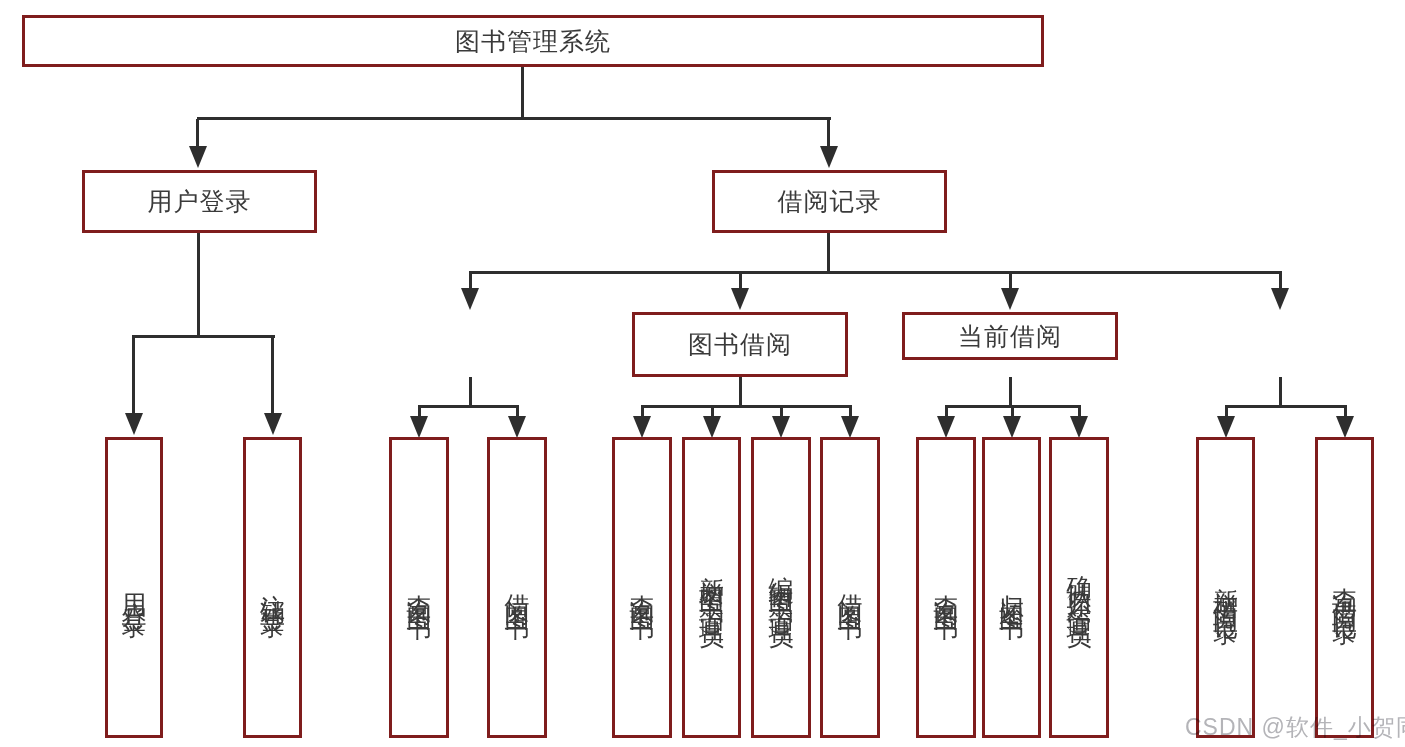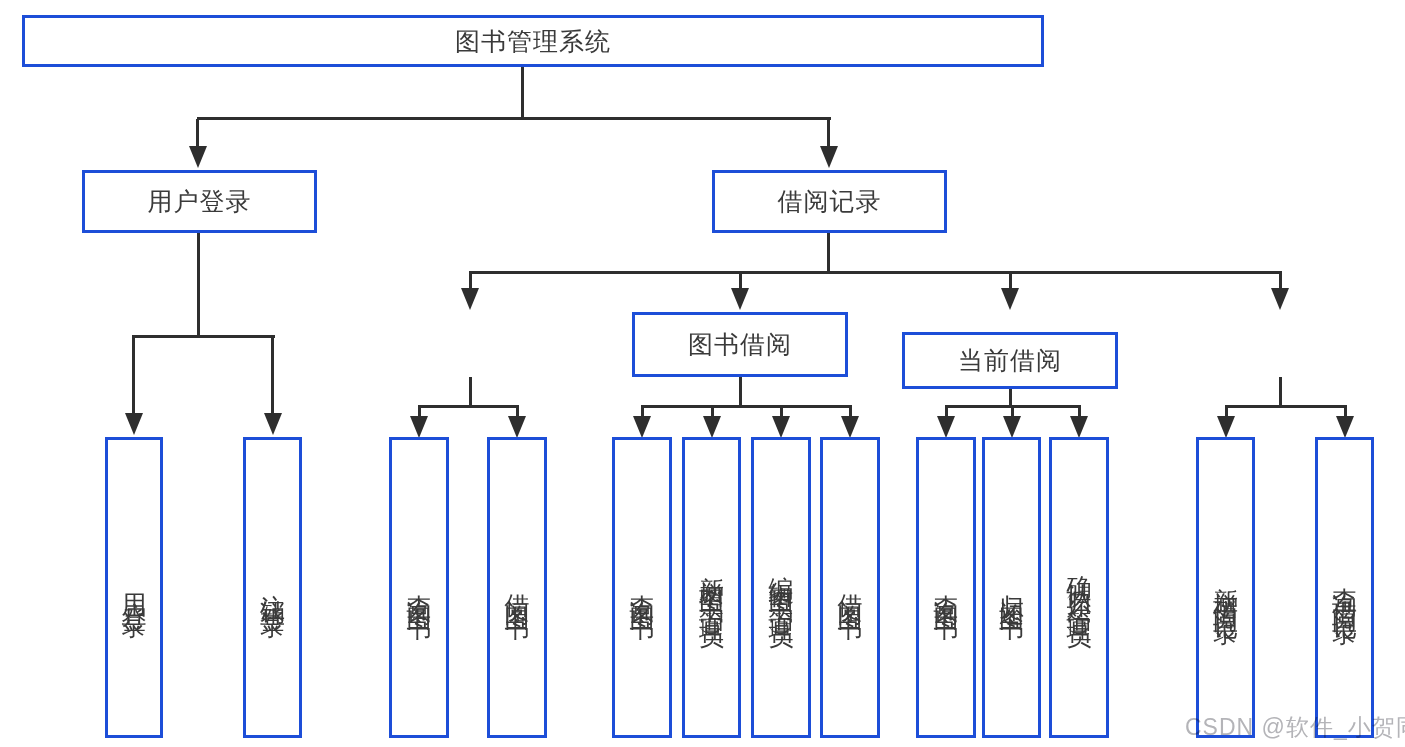--- a/index.html
+++ b/index.html
@@ -6,21 +6,21 @@
   body{
     width:1405px;height:747px;position:relative;overflow:hidden;
     font-family:"Liberation Sans","DejaVu Sans",sans-serif;
     color:#333333;
   }
   #canvas{position:absolute;left:0;top:0;width:1405px;height:747px;background:#ffffff;}
 
   
   .box{
     position:absolute;box-sizing:border-box;
-    border:3px solid #1d4ed8;background:#ffffff;
+    border:3px solid #7f1d1d;background:#ffffff;
     display:flex;align-items:center;justify-content:center;
     font-size:25px;letter-spacing:1px;color:#3a3a3a;
     z-index:5;
   }
   .vbox{z-index:6;}
   .vbox .vtext{
     writing-mode:vertical-rl;text-orientation:mixed;
     letter-spacing:7px;font-size:25px;line-height:1;
     white-space:nowrap;
   }
@@ -36,21 +36,21 @@
     border-left:9px solid transparent;border-right:9px solid transparent;
     border-top:22px solid #2e2e2e;
   }
 
   
   #root-box   {left:22px;  top:15px;  width:1022px; height:52px;}
   #login-box  {left:82px;  top:170px; width:235px;  height:63px;}
   #mgmt-box   {left:712px; top:170px; width:235px;  height:63px;}
   #l3-new     {left:362px; top:312px; width:216px;  height:65px;}
   #l3-borrow  {left:632px; top:312px; width:216px;  height:65px;}
-  #l3-current {left:902px; top:312px; width:216px;  height:57px;margin-top:20px;}
+  #l3-current {left:902px; top:312px; width:216px;  height:48px;}
   #l3-record  {left:1172px;top:312px; width:216px;  height:65px;}
 
   #u1 {left:105px; top:437px;width:58px;height:301px;}
   #u2 {left:243px; top:437px;width:59px;height:301px;}
   #g1a{left:389px; top:437px;width:60px;height:301px;}
   #g1b{left:487px; top:437px;width:60px;height:301px;}
   #g2a{left:612px; top:437px;width:60px;height:301px;}
   #g2b{left:682px; top:437px;width:59px;height:301px;}
   #g2c{left:751px; top:437px;width:60px;height:301px;}
   #g2d{left:820px; top:437px;width:60px;height:301px;}

